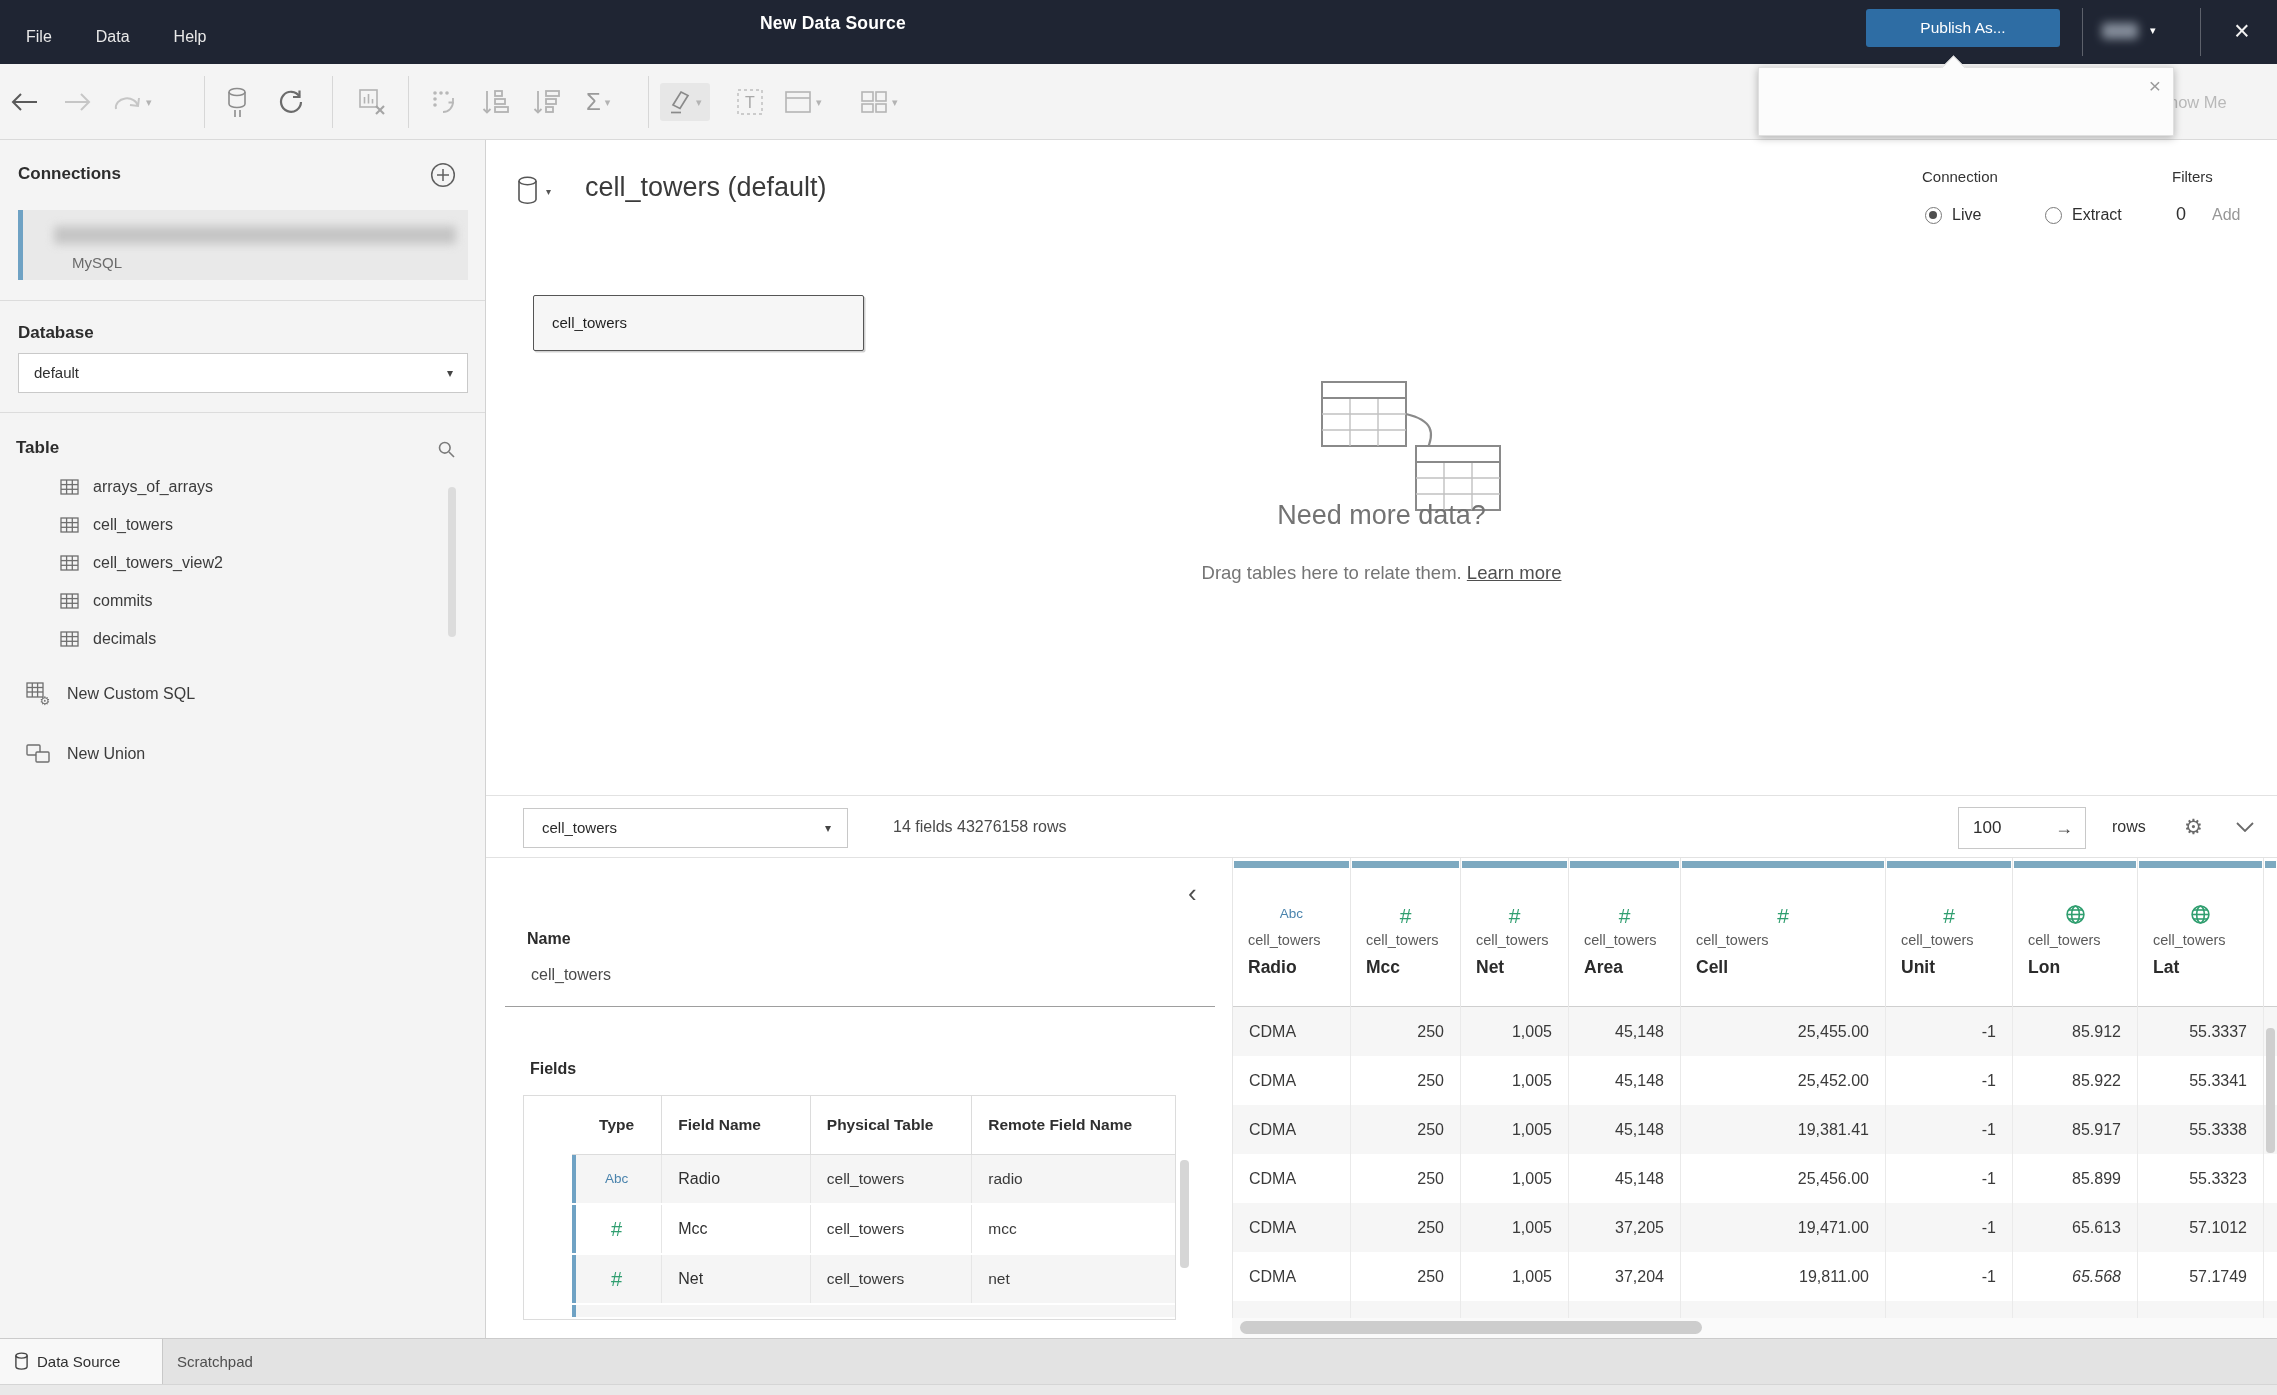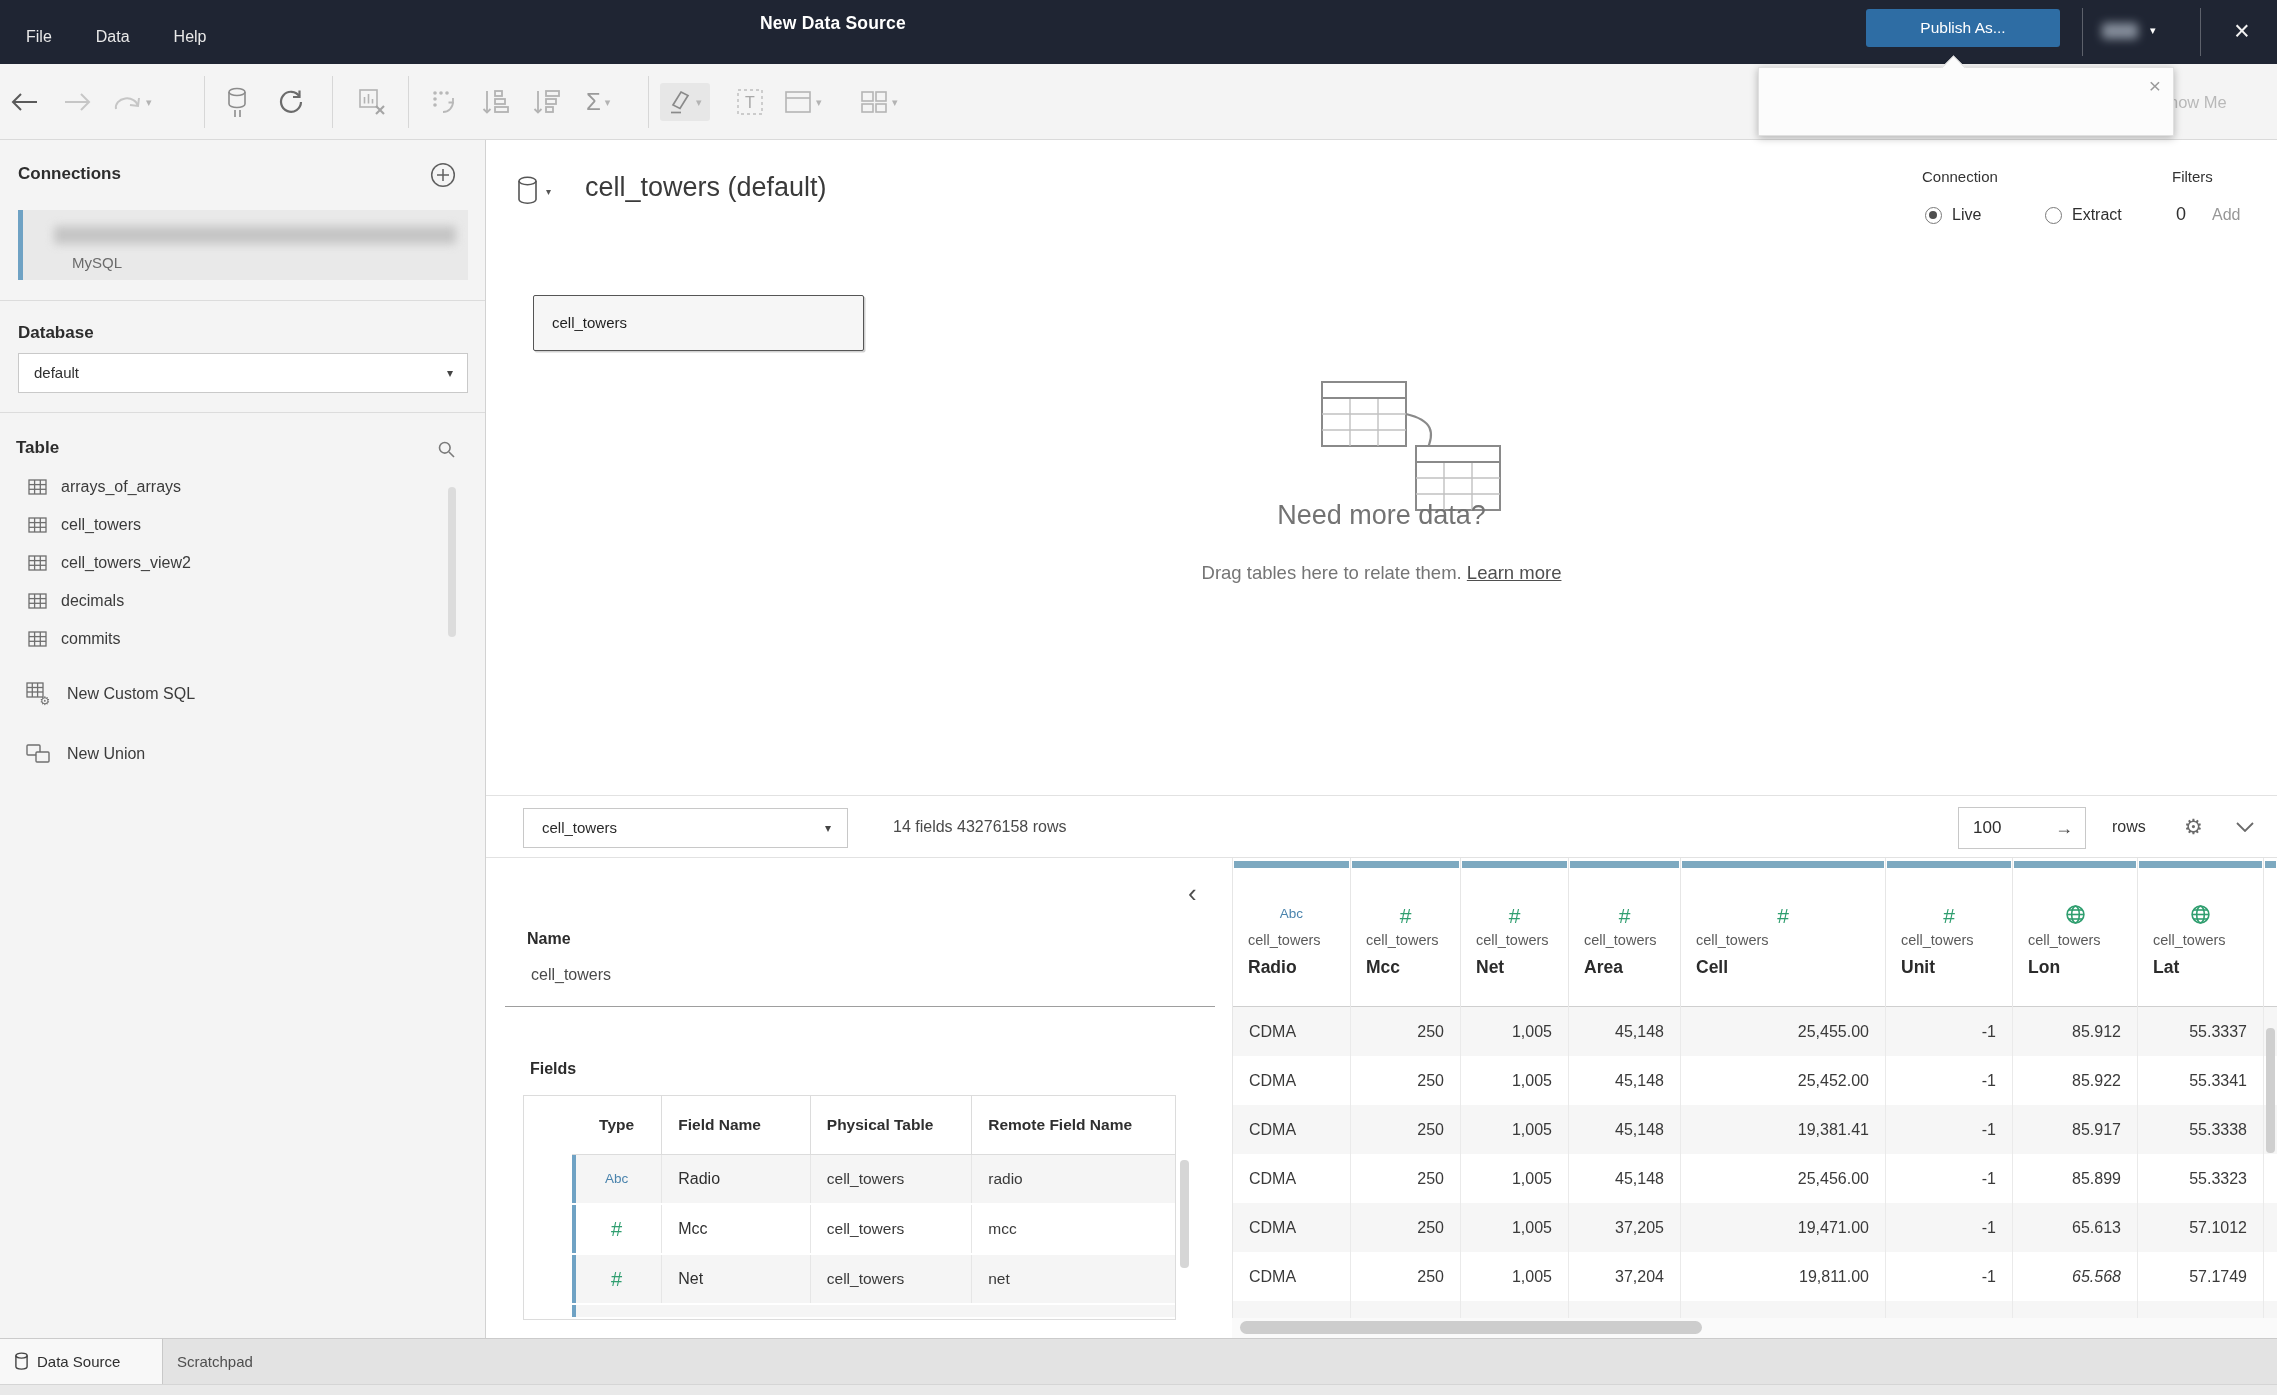--- a/index.html
+++ b/index.html
@@ -46,21 +46,21 @@
   #conn-blur{position:absolute;left:36px;top:16px;width:402px;height:18px;background:#bcbcbc;border-radius:2px;filter:blur(5px);opacity:.8;}
   #conn-type{position:absolute;left:54px;top:44px;font-size:15px;color:#6b6b6b;}
   .sb-div{position:absolute;left:0;width:485px;height:1px;background:#dcdcdc;}
   #database-h{position:absolute;left:18px;top:323px;}
   #db-select{position:absolute;left:18px;top:353px;width:450px;height:40px;background:#fff;border:1px solid #c9c9c9;box-sizing:border-box;cursor:pointer;}
   #db-select .val{position:absolute;left:15px;top:0;line-height:38px;font-size:15px;color:#2f2f2f;}
   #db-select .car{position:absolute;right:14px;top:0;line-height:38px;font-size:12px;color:#444;}
   #table-h{position:absolute;left:16px;top:438px;}
   #table-search{position:absolute;left:437px;top:440px;cursor:pointer;}
   #table-list{position:absolute;left:0;top:468px;width:460px;}
-  .tbl-item{display:flex;align-items:center;height:38px;padding-left:28px;cursor:pointer;}
+  .tbl-item{display:flex;align-items:center;height:38px;padding-left:28px;cursor:pointer;margin-left:32px;}
   .tbl-item svg{flex:0 0 auto;}
   .tbl-label{margin-left:14px;font-size:16px;color:#3b3b3b;}
   #list-thumb{position:absolute;left:448px;top:487px;width:8px;height:150px;background:#dcdcdc;border-radius:4px;cursor:pointer;}
   #custom-sql{position:absolute;left:26px;top:682px;display:flex;align-items:center;cursor:pointer;}
   #custom-sql span.lbl,#new-union span.lbl{margin-left:16px;font-size:16px;color:#3b3b3b;}
   #new-union{position:absolute;left:26px;top:744px;display:flex;align-items:center;cursor:pointer;}
   
   #ds-icon{position:absolute;left:516px;top:176px;}
   #ds-caret{position:absolute;left:546px;top:186px;font-size:10px;color:#555;}
   #ds-title{position:absolute;left:585px;top:172px;font-size:27px;color:#3a3a3a;}
@@ -358,33 +358,33 @@
     <div class="tbl-item">
       <svg width="19" height="16" viewBox="0 0 19 16">
     <g fill="none" stroke="#6f6f6f" stroke-width="1.3">
       <rect x="1" y="1" width="17" height="14"></rect>
       <line x1="1" y1="5.6" x2="18" y2="5.6"></line>
           <line x1="1" y1="10.3" x2="18" y2="10.3"></line>
       <line x1="6.6" y1="1" x2="6.6" y2="15"></line>
           <line x1="12.3" y1="1" x2="12.3" y2="15"></line>
     </g>
   </svg>
-      <span class="tbl-label">decimals</span>
+      <span class="tbl-label">commits</span>
     </div>
     <div class="tbl-item">
       <svg width="19" height="16" viewBox="0 0 19 16">
     <g fill="none" stroke="#6f6f6f" stroke-width="1.3">
       <rect x="1" y="1" width="17" height="14"></rect>
       <line x1="1" y1="5.6" x2="18" y2="5.6"></line>
           <line x1="1" y1="10.3" x2="18" y2="10.3"></line>
       <line x1="6.6" y1="1" x2="6.6" y2="15"></line>
           <line x1="12.3" y1="1" x2="12.3" y2="15"></line>
     </g>
   </svg>
-      <span class="tbl-label">commits</span>
+      <span class="tbl-label">decimals</span>
     </div>
   </div>
 <div id="list-thumb"></div>
 <div id="custom-sql">
   <svg width="25" height="24" viewBox="0 0 25 24">
       <g fill="none" stroke="#6f6f6f" stroke-width="1.3">
         <rect x="1" y="1" width="16" height="14"></rect>
         <line x1="1" y1="5.5" x2="17" y2="5.5"></line>
         <line x1="1" y1="10" x2="17" y2="10"></line>
         <line x1="6.3" y1="1" x2="6.3" y2="15"></line>

